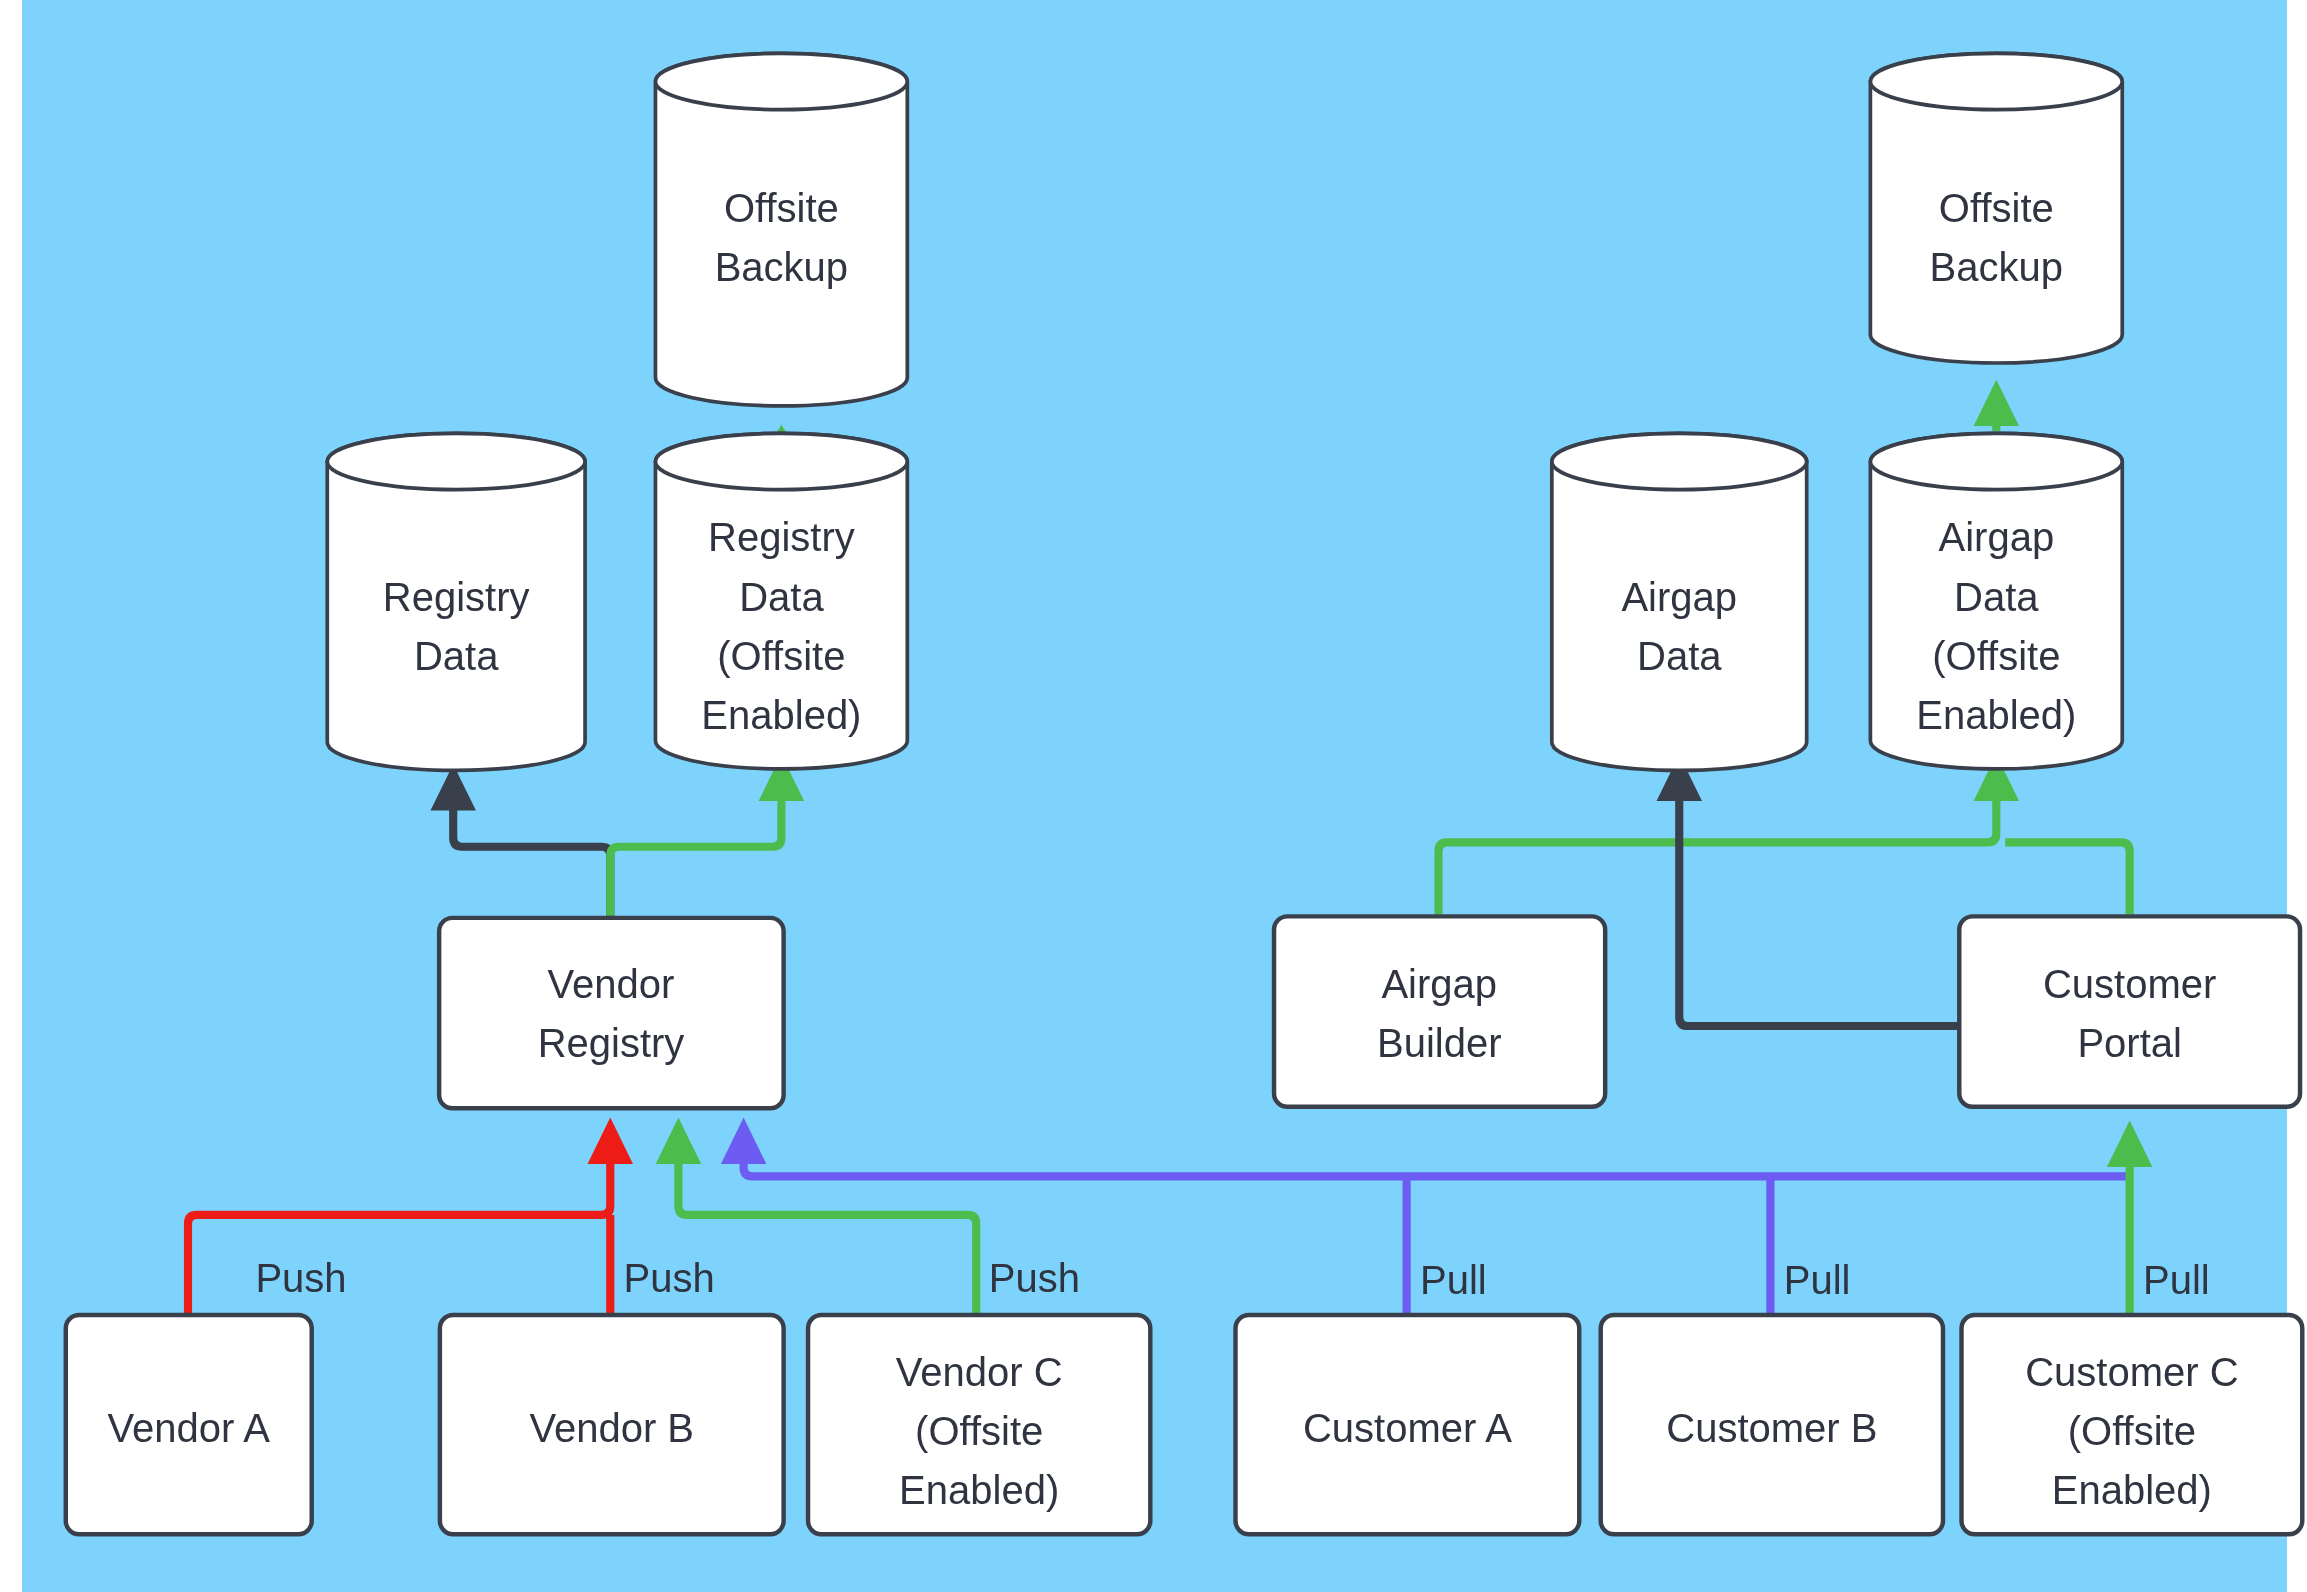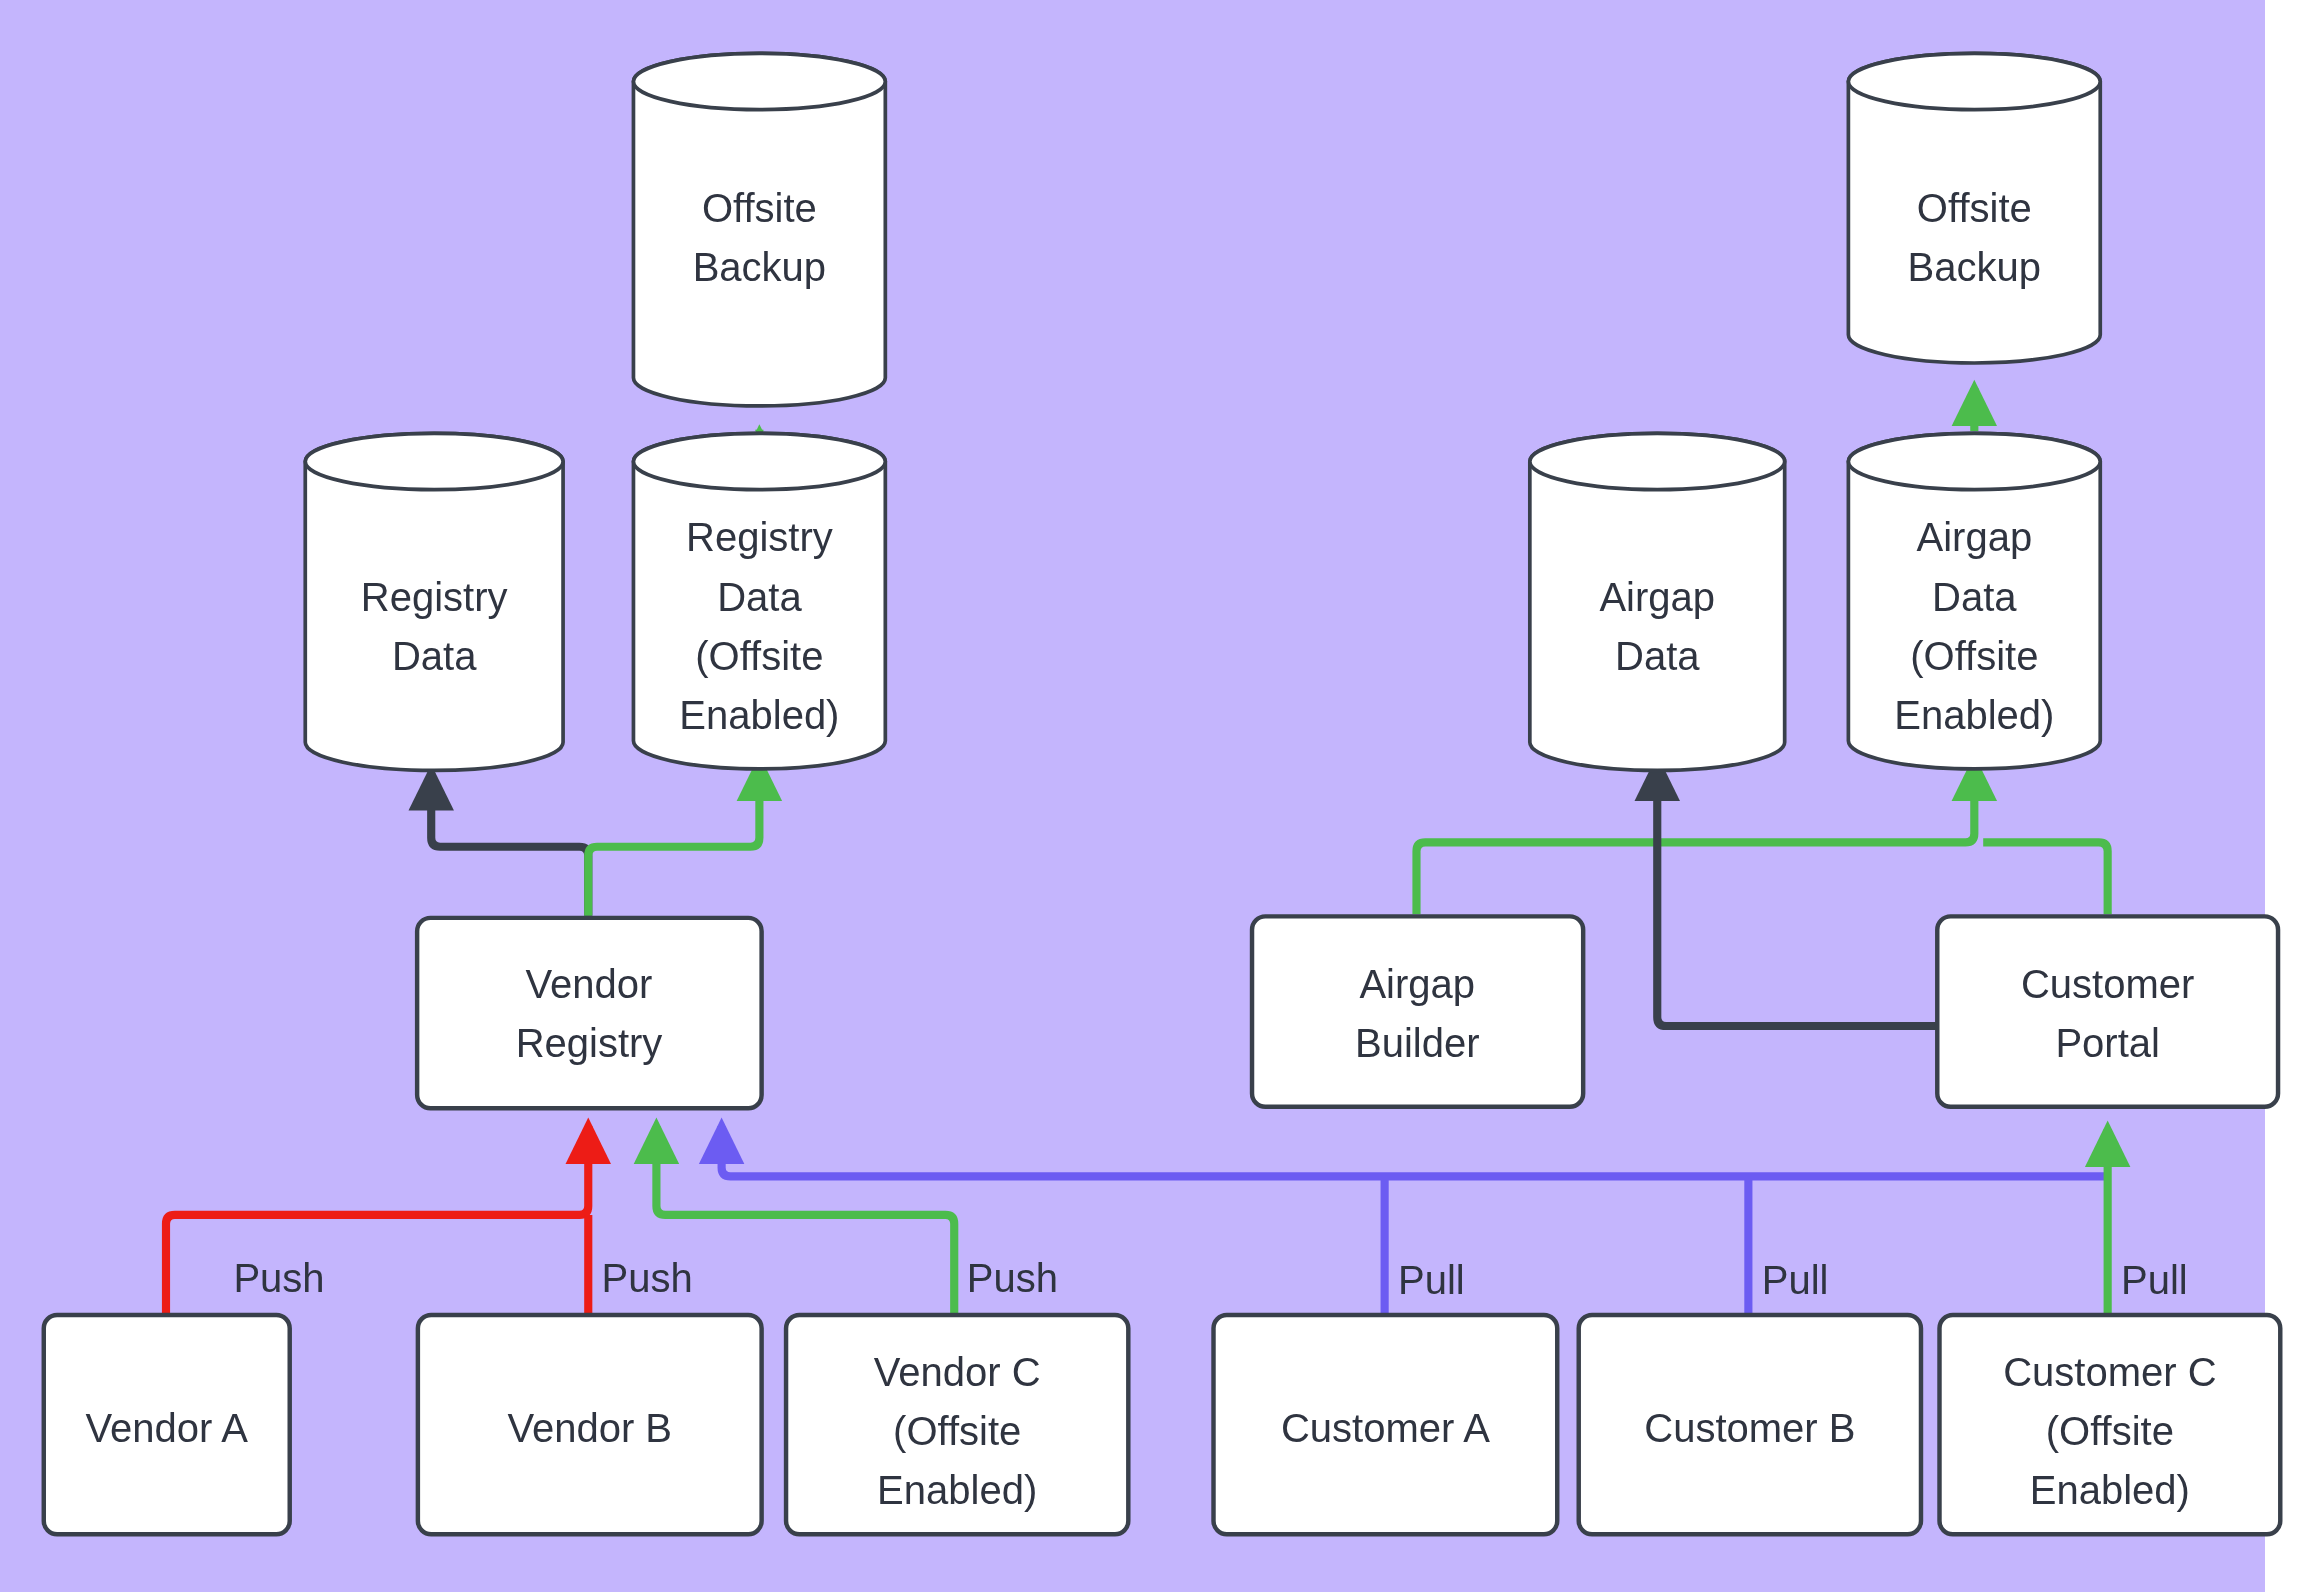--- a/index.html
+++ b/index.html
@@ -1,17 +1,17 @@
 <!DOCTYPE html>
 <html style="font-size:12px"><head>
 <meta charset="utf-8">
 <style>
   html,body{margin:0;padding:0;background:#ffffff;}
   body{width:2307px;height:1592px;font-family:"Liberation Sans",sans-serif;overflow:hidden;}
-  #stage{position:relative;width:2265px;height:1592px;background:#c4b5fd;}
+  #stage{position:relative;width:2265px;height:1592px;background:#7dd3fc;margin-left:22px;}
   svg.diagram{position:absolute;inset:0;width:2307px;height:1592px;display:block;}
   .node-shape{fill:#ffffff;stroke:#39404B;stroke-width:6;}
   .node-shape-thin{fill:#ffffff;stroke:#39404B;stroke-width:5;}
   .cyl-top{fill:#ffffff;stroke:#39404B;stroke-width:5;}
   .node-label{font-family:"Liberation Sans",sans-serif;font-size:54px;fill:#2F3440;text-anchor:middle;dominant-baseline:middle;}
   .edge-label{font-family:"Liberation Sans",sans-serif;font-size:54px;fill:#2F3440;text-anchor:start;dominant-baseline:middle;}
   .link{fill:none;stroke-width:11;stroke-linecap:butt;stroke-linejoin:round;}
 </style>
 </head>
 <body>

